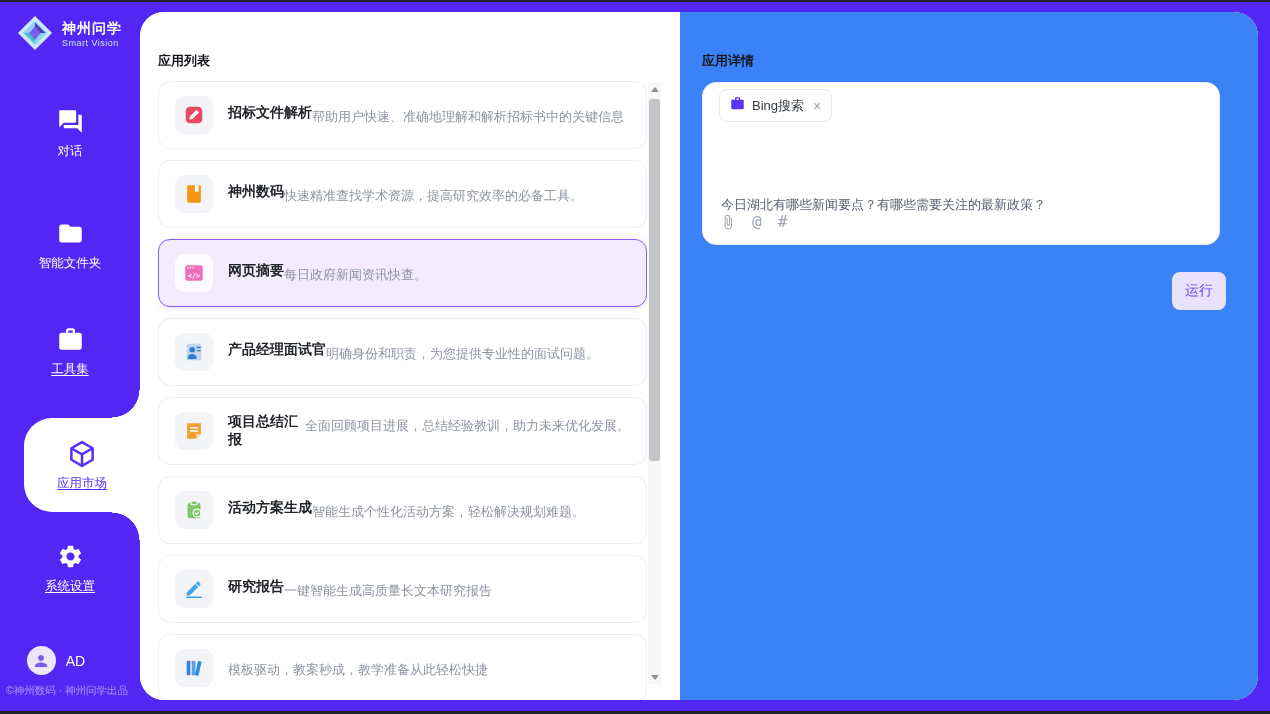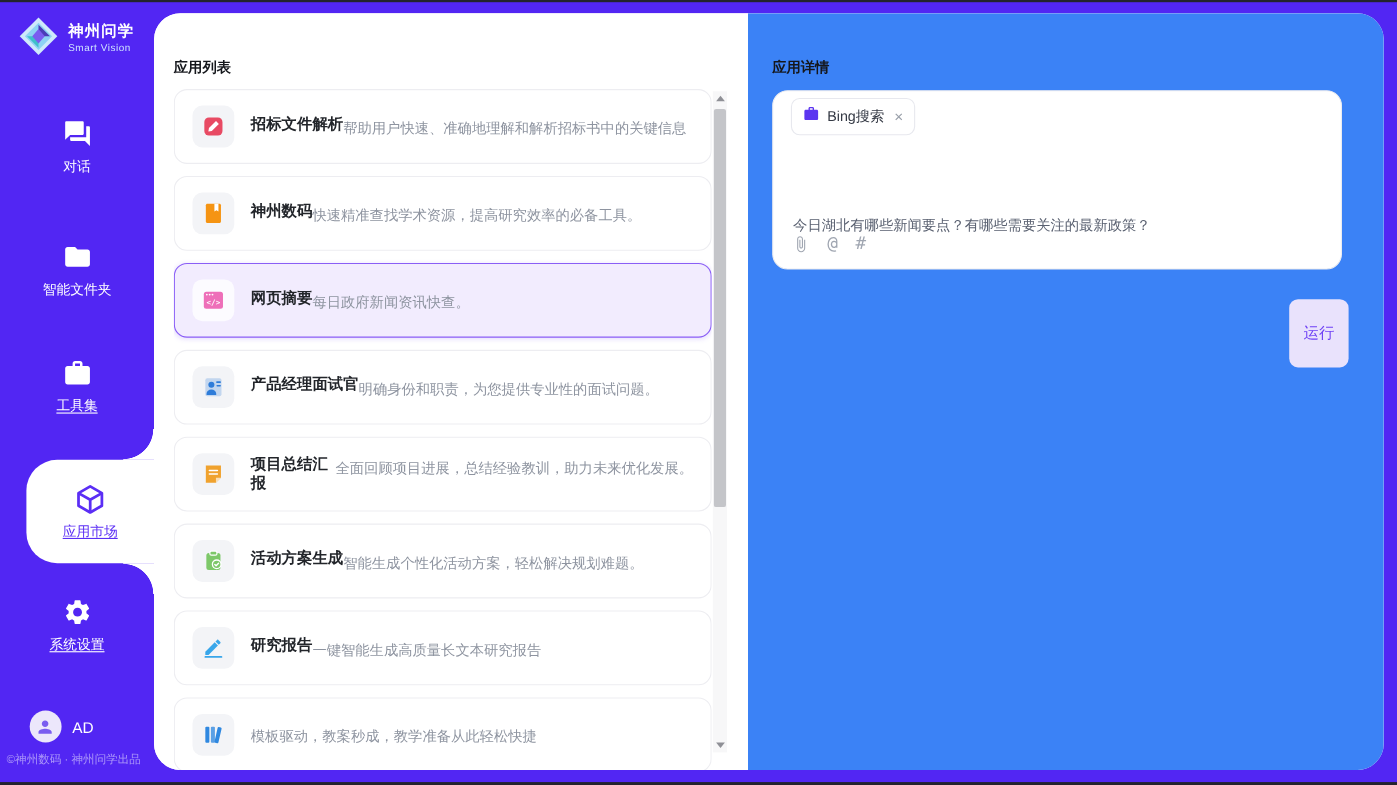--- a/index.html
+++ b/index.html
@@ -76,21 +76,21 @@
   .tool-tag{position:absolute;left:16px;top:6px;display:inline-flex;align-items:center;gap:7px;
     border:1px solid #e7e8ee;border-radius:8px;padding:6px 10px;background:#fff;cursor:pointer;}
   .tool-tag svg{width:15px;height:15px;fill:#5b35f0;}
   .tool-tag .tag-label{font-size:13px;color:#343944;}
   .tool-tag .tag-close{font-size:14px;color:#9aa0aa;margin-left:2px;line-height:1;cursor:pointer;}
   .prompt{position:absolute;left:18px;top:68px;right:16px;font-size:13px;color:#596070;line-height:1.5;margin-top:44px;}
   .detail-toolbar{position:absolute;left:17px;bottom:13px;display:flex;align-items:center;gap:16px;color:#a0a6b1;}
   .detail-toolbar svg{width:16px;height:16px;fill:#a0a6b1;display:block;cursor:pointer;}
   .ticon-text{font-size:16px;color:#a0a6b1;line-height:1;cursor:pointer;font-family:"DejaVu Sans Mono",monospace;}
   .run-btn{position:absolute;left:492px;top:260px;background:#e9e2fc;color:#6f42f5;border:none;
-    font-size:14px;padding:22px 13px;border-radius:8px;cursor:pointer;font-family:inherit;}
+    font-size:14px;padding:10px 13px;border-radius:8px;cursor:pointer;font-family:inherit;}
 </style>
 </head>
 <body>
 
 <div class="edge top"></div>
 <div class="edge bottom"></div>
 
 <div class="sidebar">
 
   <div class="logo">

